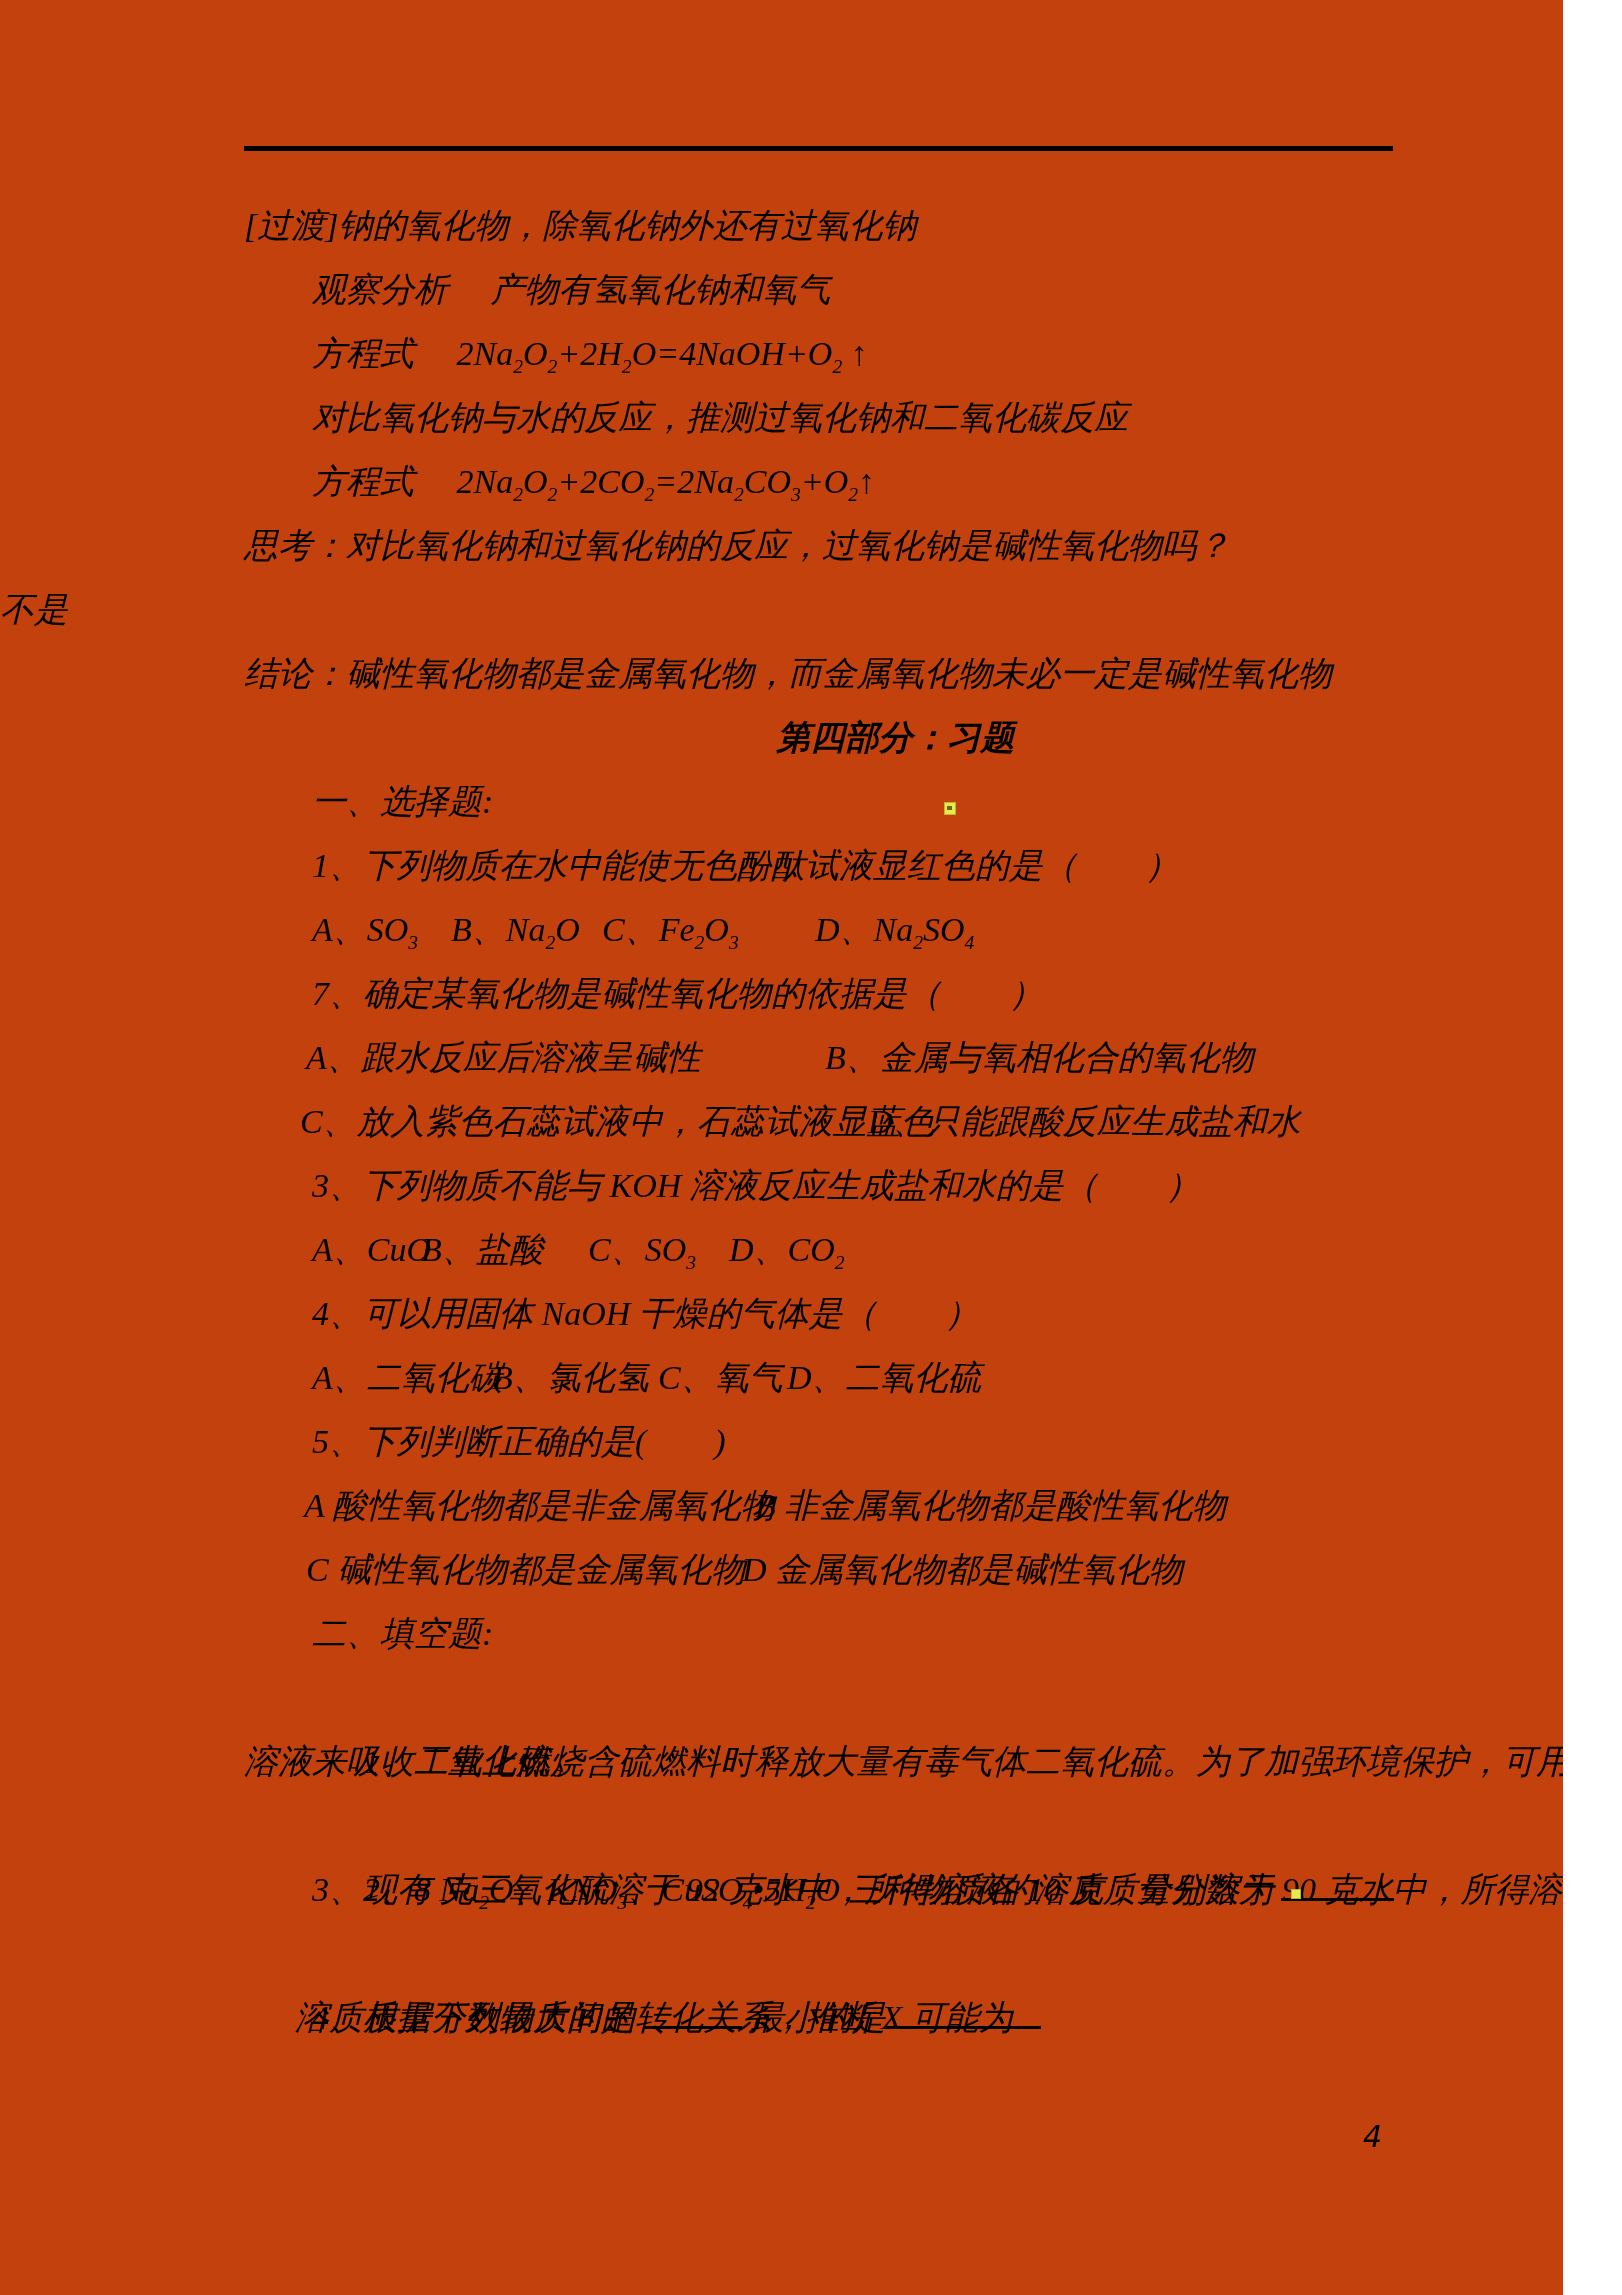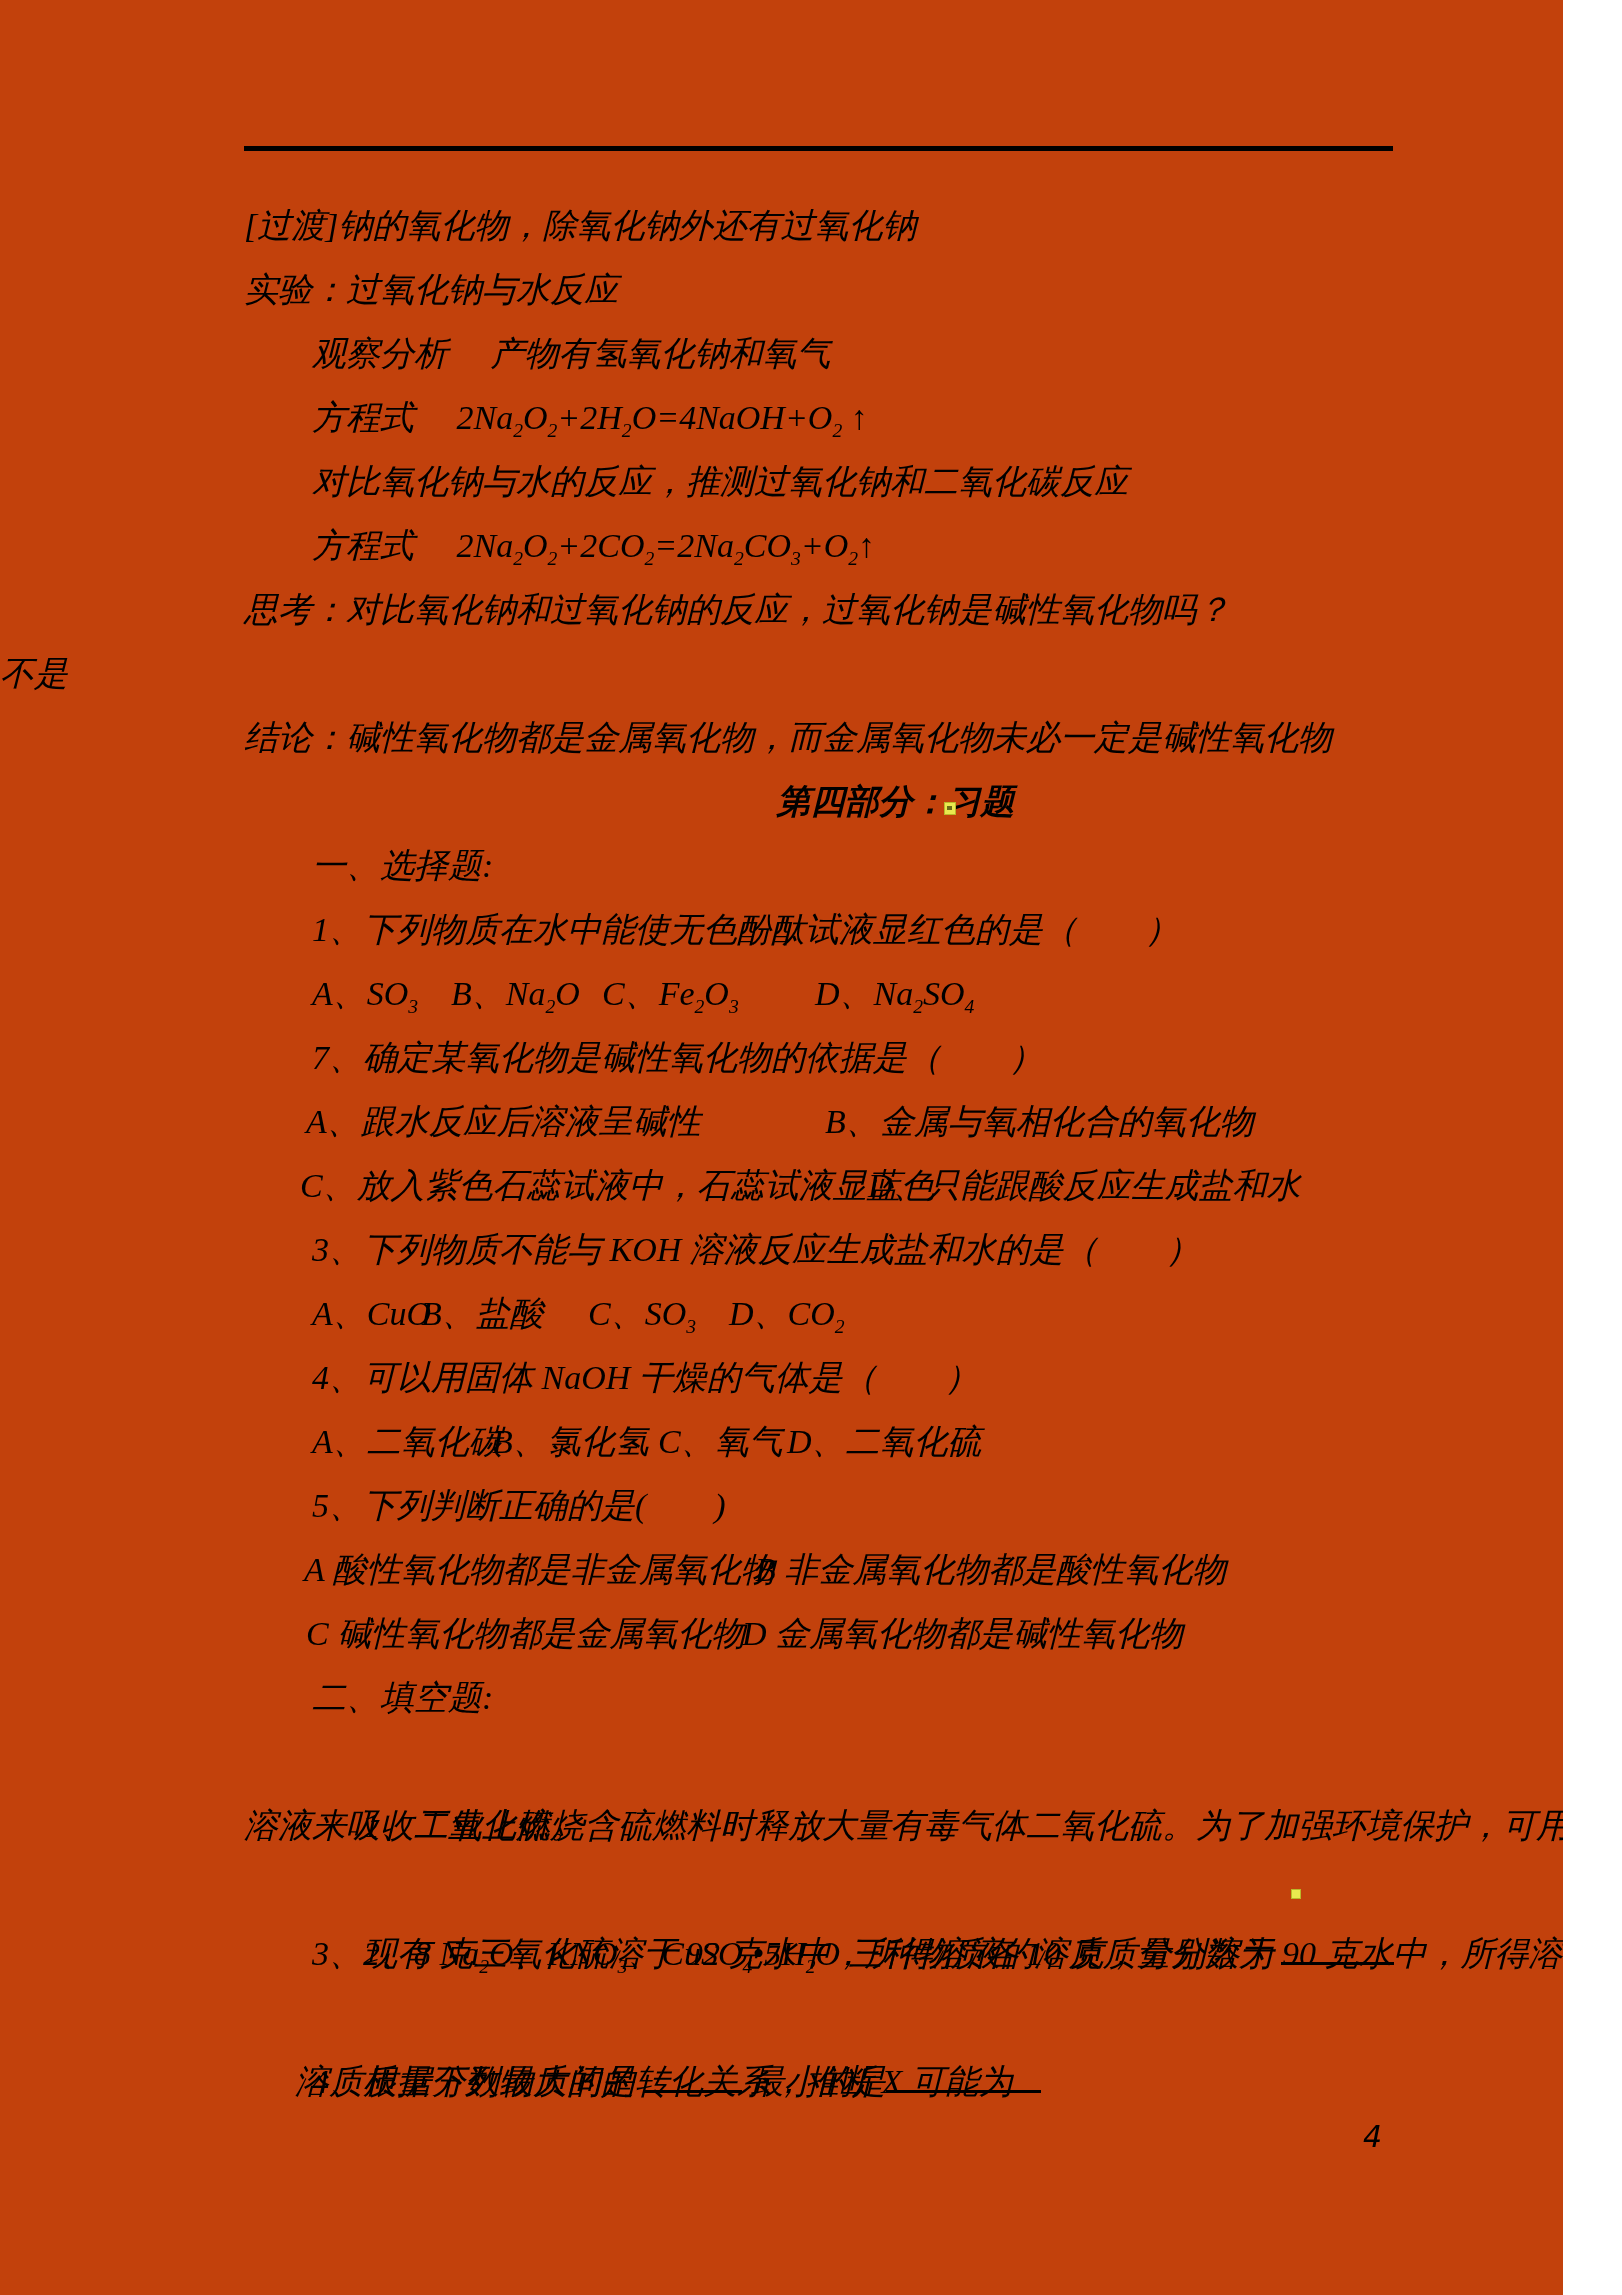--- a/index.html
+++ b/index.html
@@ -43,21 +43,20 @@
 </head>
 <body>
 
 <div class="page">
 
   <div class="top-rule"></div>
 
   <div class="content">
 
     <div class="line ind0">[过渡]钠的氧化物，除氧化钠外还有过氧化钠</div>
-    <div class="line ind0">实验：过氧化钠与水反应</div>
     <div class="line ind1">观察分析　 产物有氢氧化钠和氧气</div>
     <div class="line ind1">方程式　 2Na<sub>2</sub>O<sub>2</sub>+2H<sub>2</sub>O=4NaOH+O<sub>2</sub> ↑</div>
     <div class="line ind1">对比氧化钠与水的反应，推测过氧化钠和二氧化碳反应</div>
     <div class="line ind1">方程式　 2Na<sub>2</sub>O<sub>2</sub>+2CO<sub>2</sub>=2Na<sub>2</sub>CO<sub>3</sub>+O<sub>2</sub>↑</div>
     <div class="line ind0">思考：对比氧化钠和过氧化钠的反应，过氧化钠是碱性氧化物吗？</div>
     <div class="line ind2">不是</div>
     <div class="line ind0">结论：碱性氧化物都是金属氧化物，而金属氧化物未必一定是碱性氧化物</div>
 
     <div class="line center-line">第四部分：习题</div>
 

